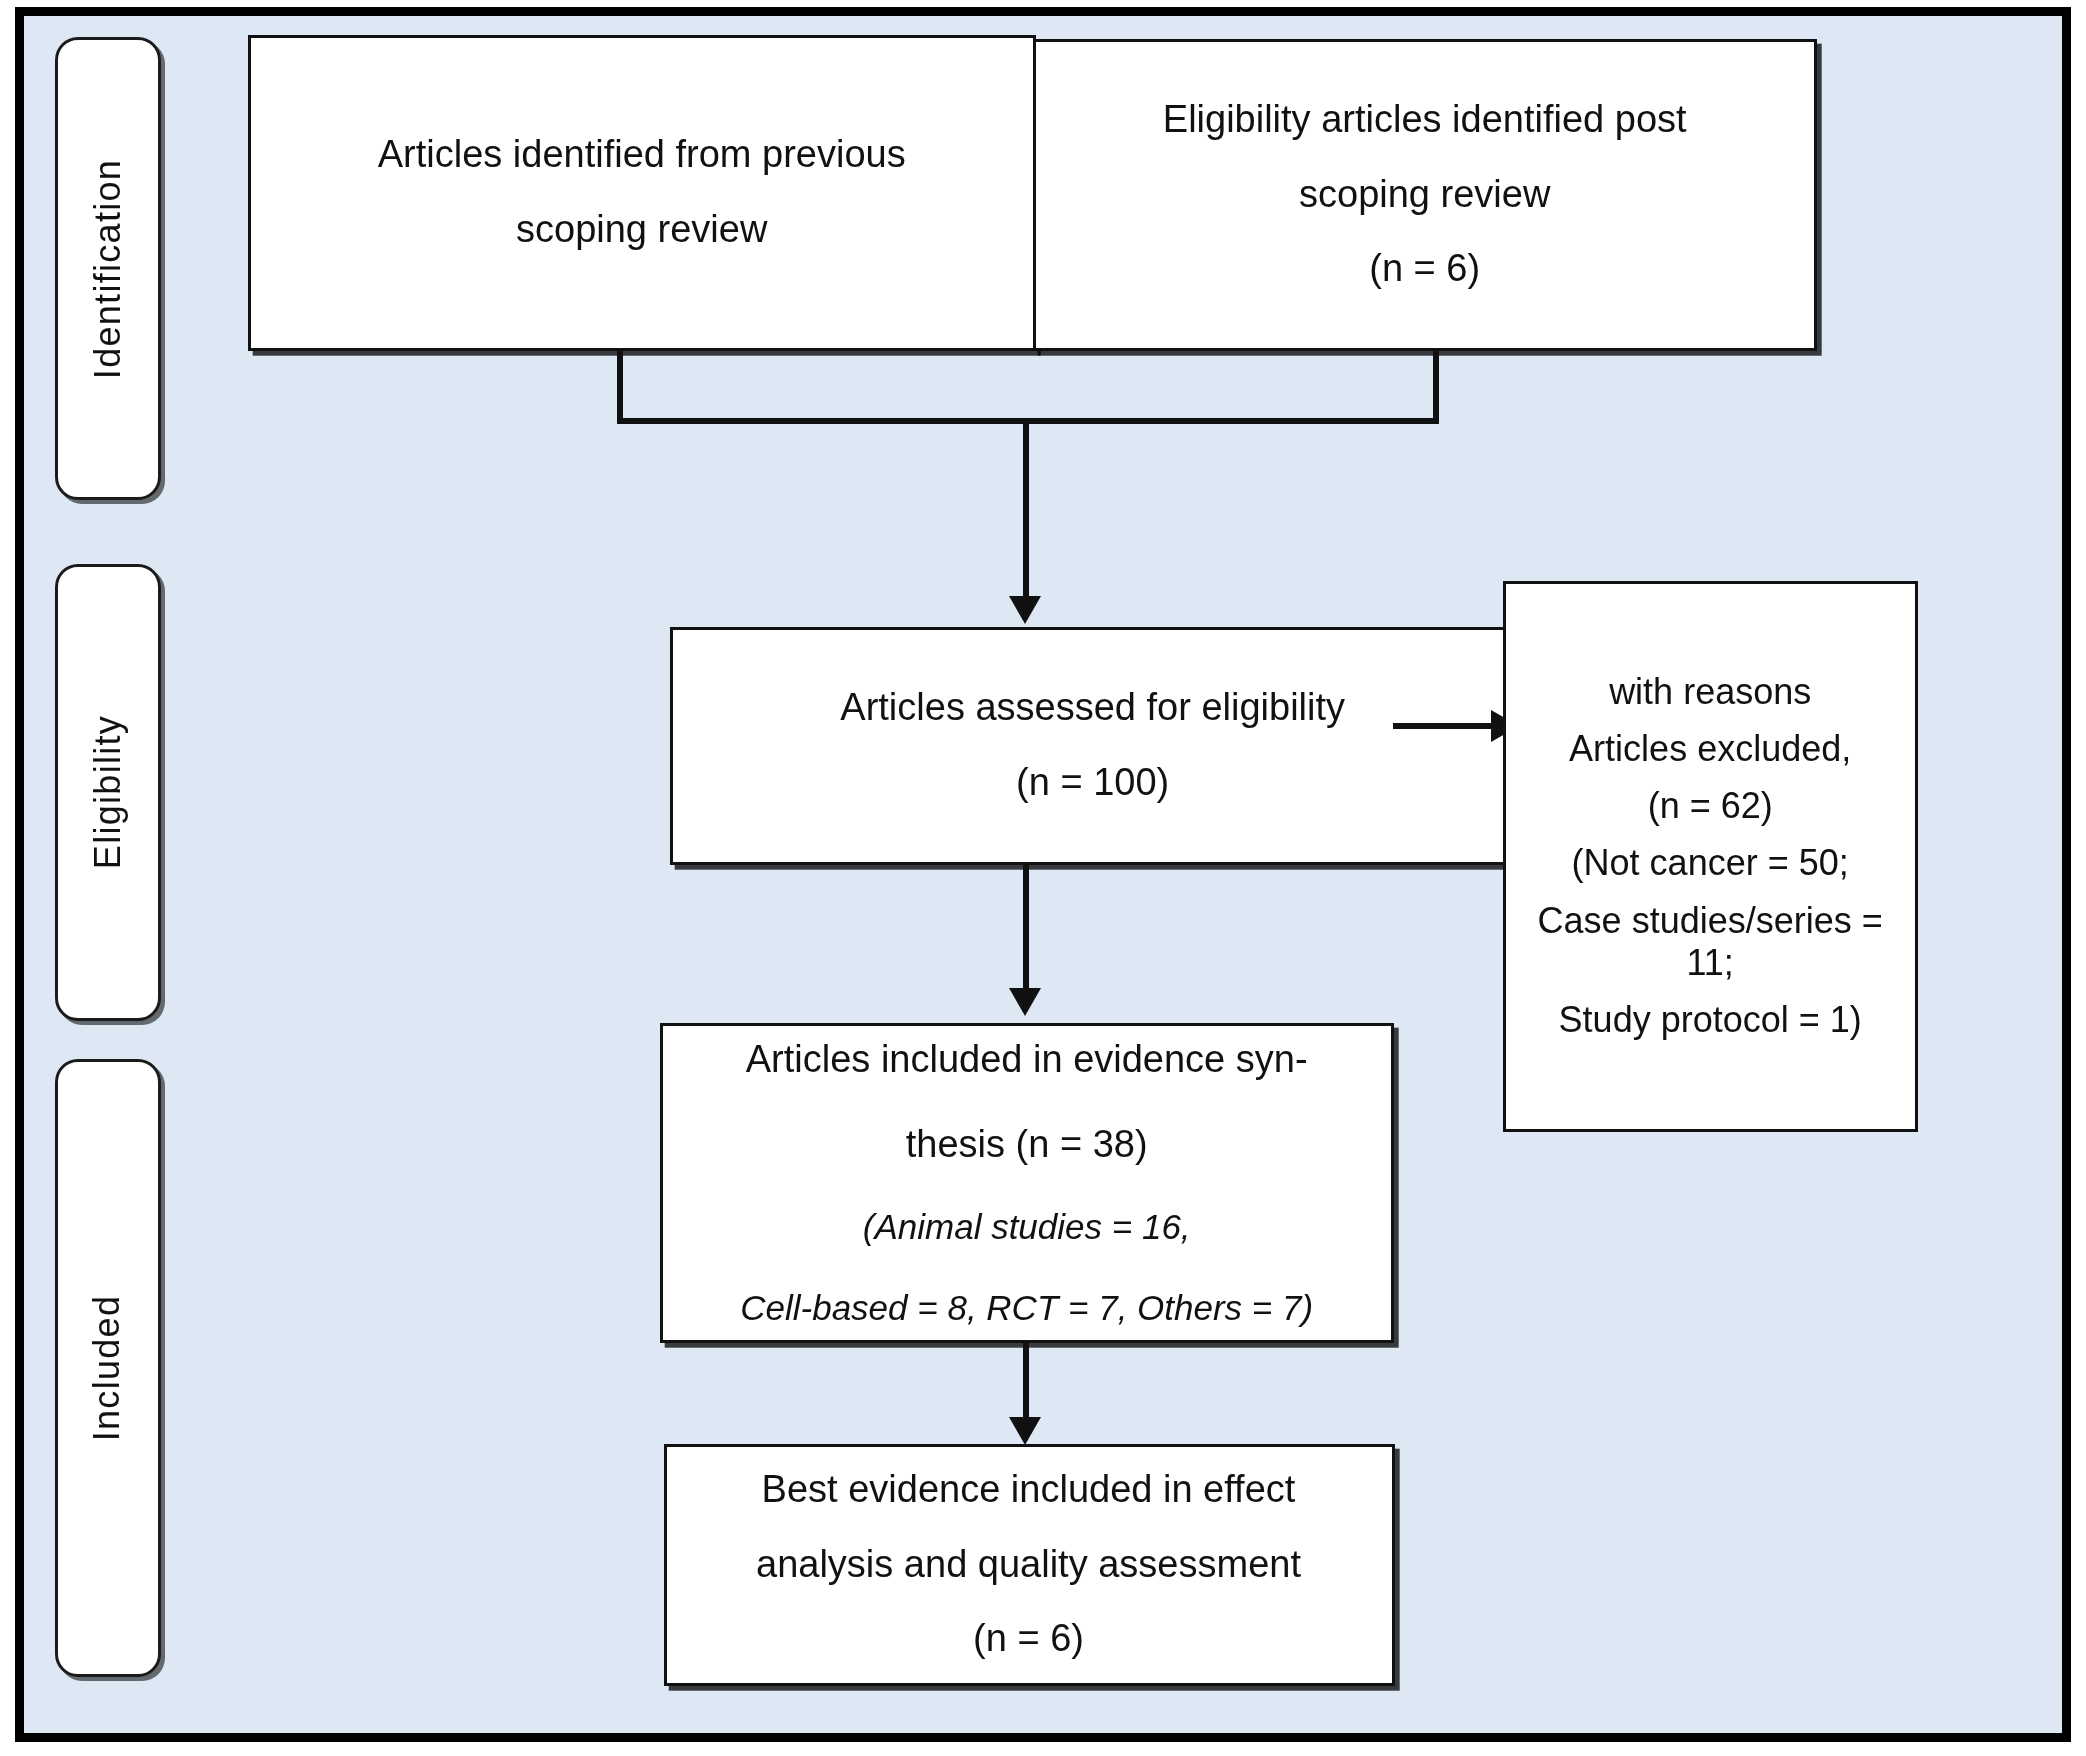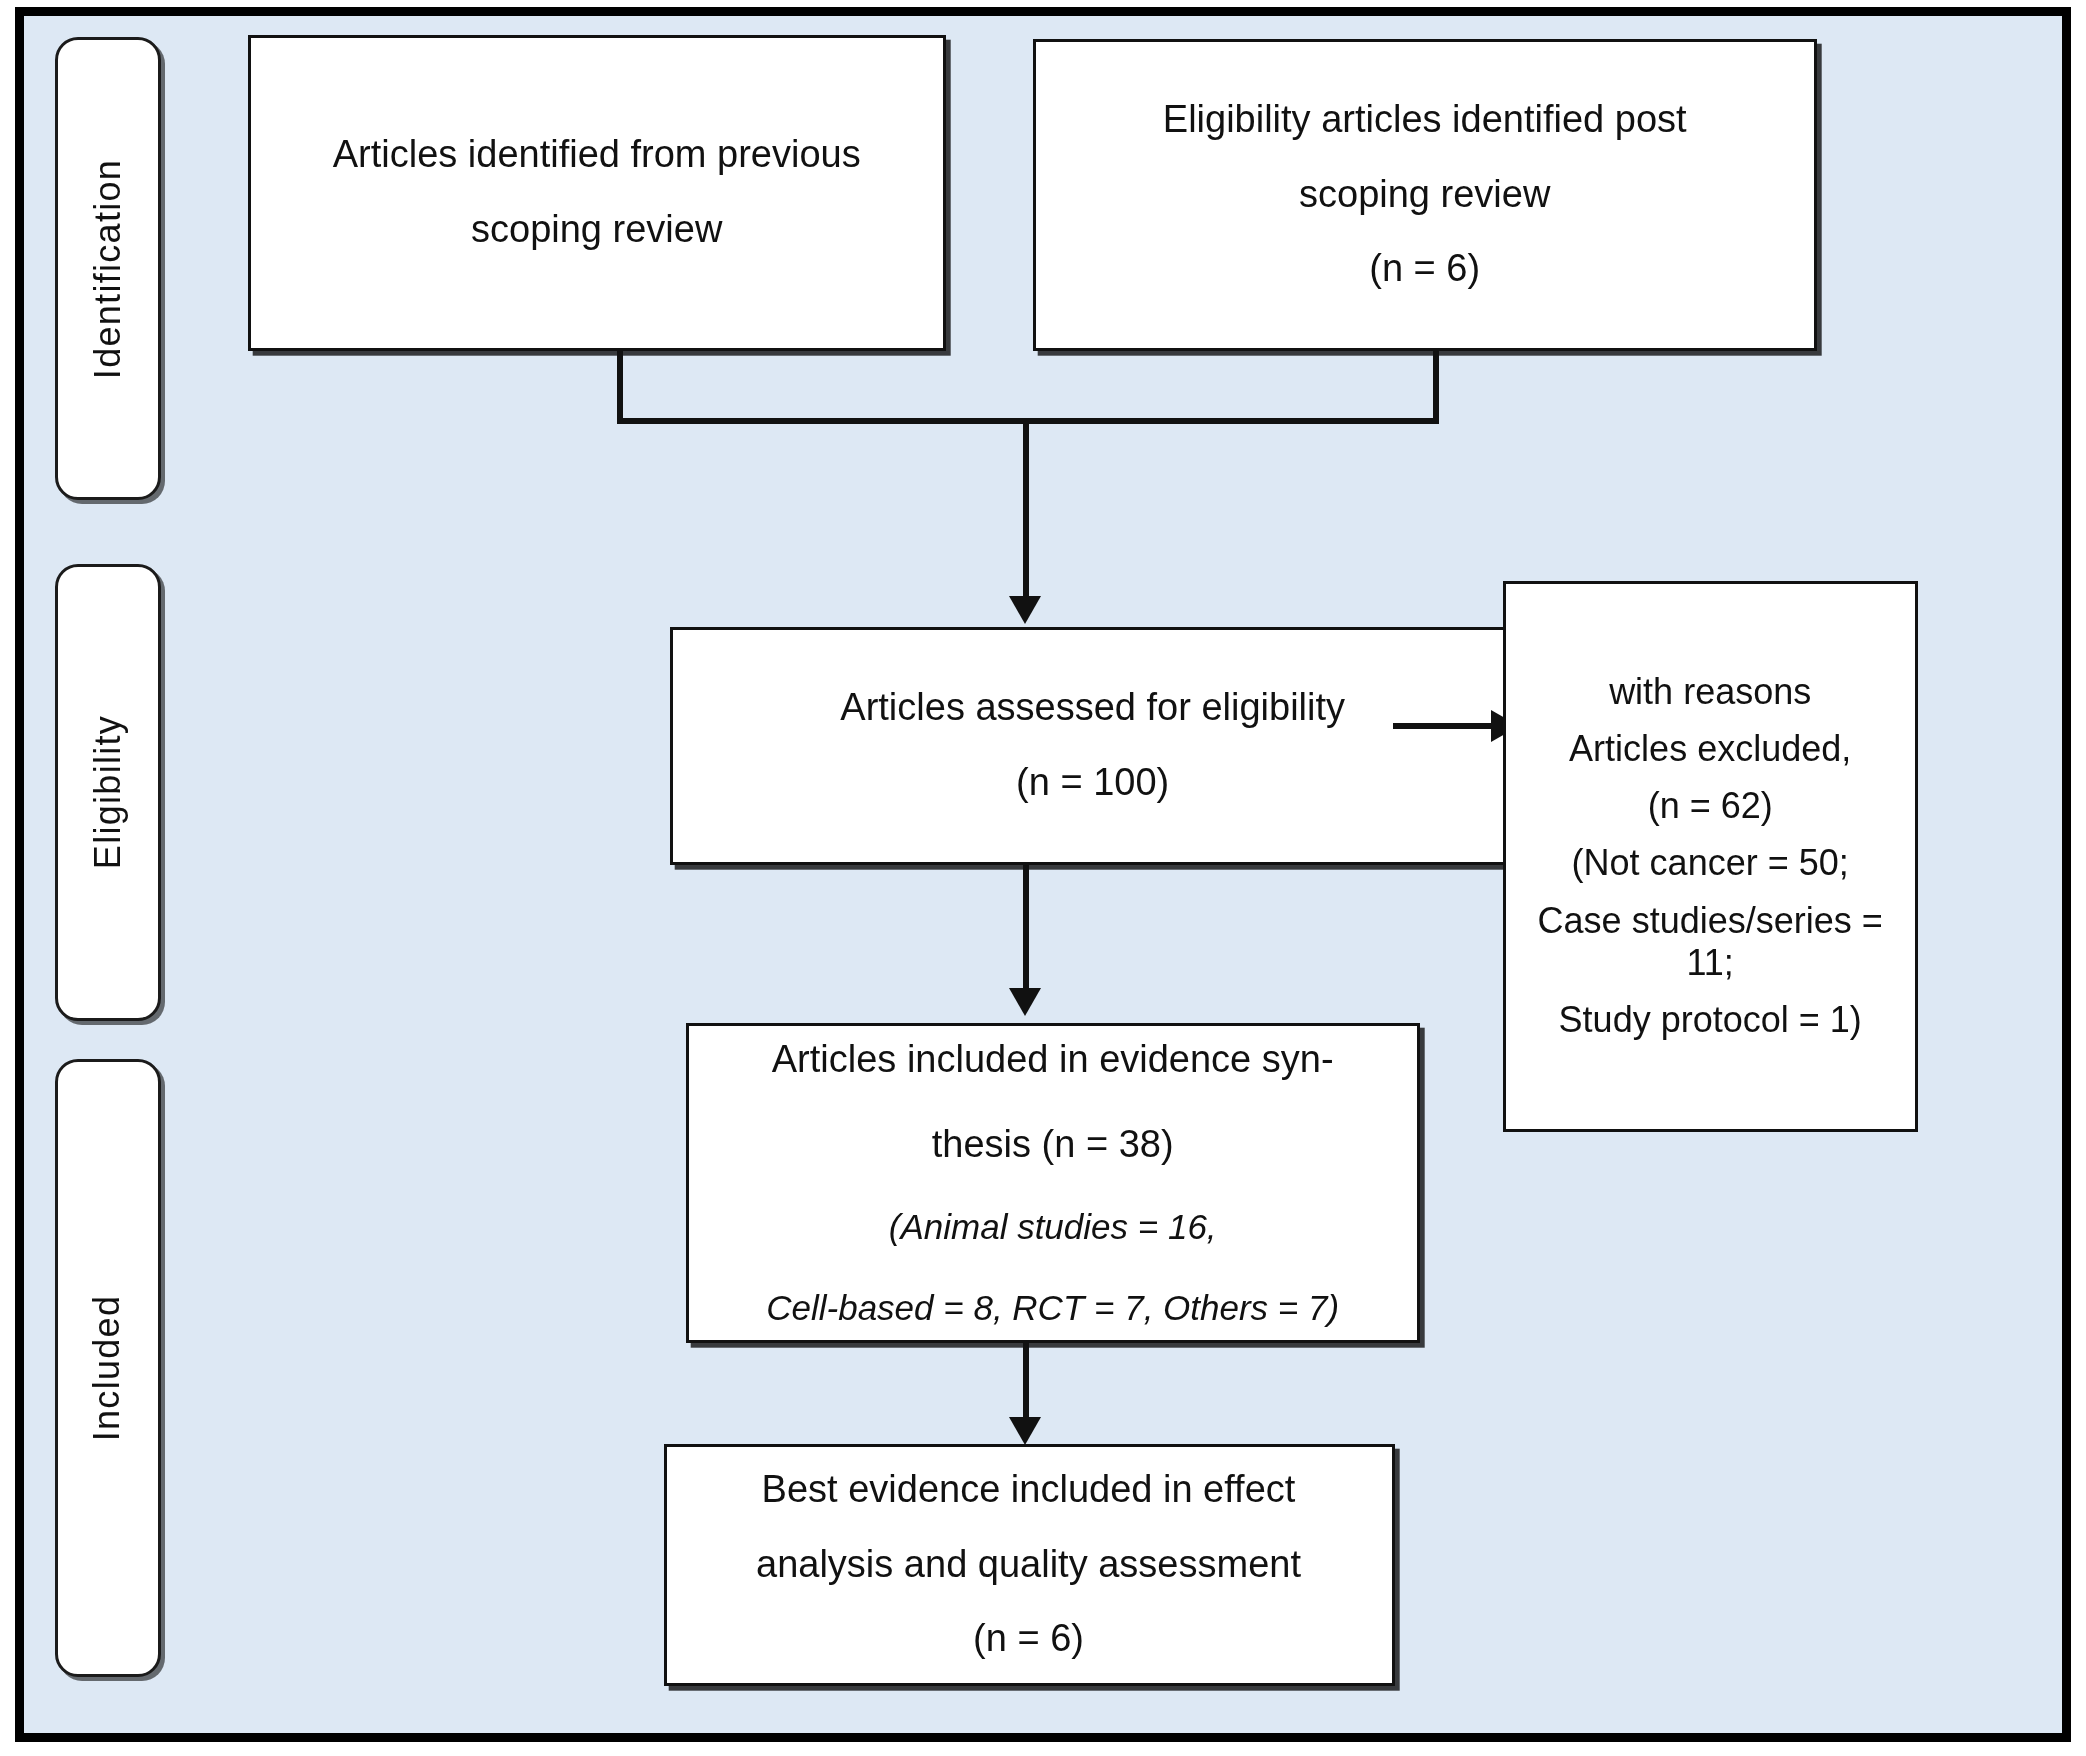--- a/index.html
+++ b/index.html
@@ -118,21 +118,21 @@
     </div>
 
     <div class="stage-pill" style="left:31px; top:548px; width:106px; height:457px;">
       <span class="vtext">Eligibility</span>
     </div>
 
     <div class="stage-pill" style="left:31px; top:1043px; width:106px; height:618px;">
       <span class="vtext">Included</span>
     </div>
 
-    <div class="flow-box airy" style="left:224px; top:19px; width:698px; height:316px;">
+    <div class="flow-box airy" style="left:224px; top:19px; width:788px; height:316px;">
       <span class="ln">Articles identified from previous</span>
       <span class="ln">scoping review</span>
     </div>
 
     <div class="flow-box airy" style="left:1009px; top:23px; width:784px; height:312px;">
       <span class="ln">Eligibility articles identified post</span>
       <span class="ln">scoping review</span>
       <span class="ln">(n = 6)</span>
     </div>
 
@@ -155,21 +155,21 @@
       <span class="ln">Articles excluded,</span>
       <span class="ln">(n = 62)</span>
       <span class="ln">(Not cancer = 50;</span>
       <span class="ln">Case studies/series = 11;</span>
       <span class="ln">Study protocol = 1)</span>
     </div>
 
     <div class="vline" style="left:999px; top:849px; height:127px;"></div>
     <div class="arrow-down" style="left:985px; top:972px;"></div>
 
-    <div class="flow-box tight" style="left:662px; top:1007px; width:734px; height:320px;gap:32px;">
+    <div class="flow-box tight" style="left:636px; top:1007px; width:734px; height:320px;gap:32px;">
       <span class="ln">Articles included in evidence syn-</span>
       <span class="ln">thesis (n = 38)</span>
       <span class="ln ital">(Animal  studies = 16,</span>
       <span class="ln ital">Cell-based  = 8, RCT = 7, Others = 7)</span>
     </div>
 
     <div class="vline" style="left:999px; top:1327px; height:94px;"></div>
     <div class="arrow-down" style="left:985px; top:1401px;"></div>
 
     <div class="flow-box airy" style="left:640px; top:1428px; width:731px; height:242px;padding-left:16px;">

